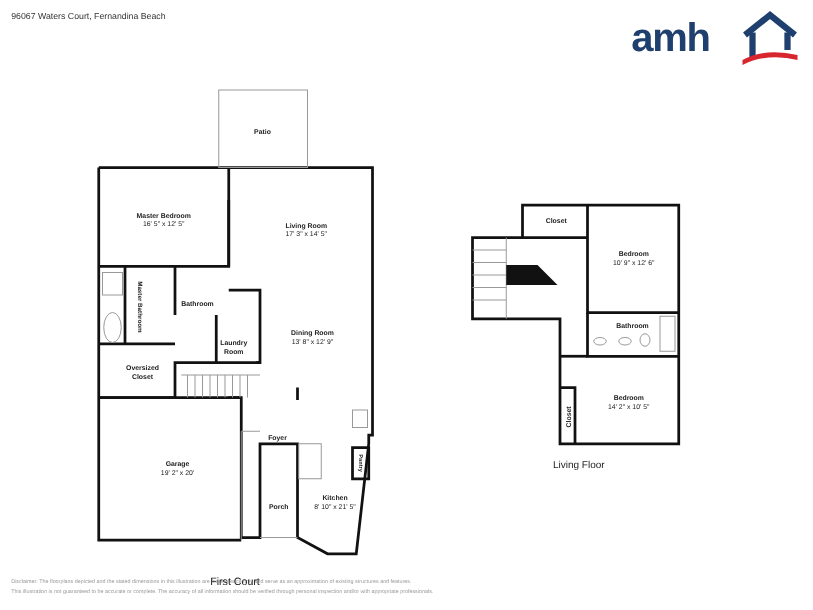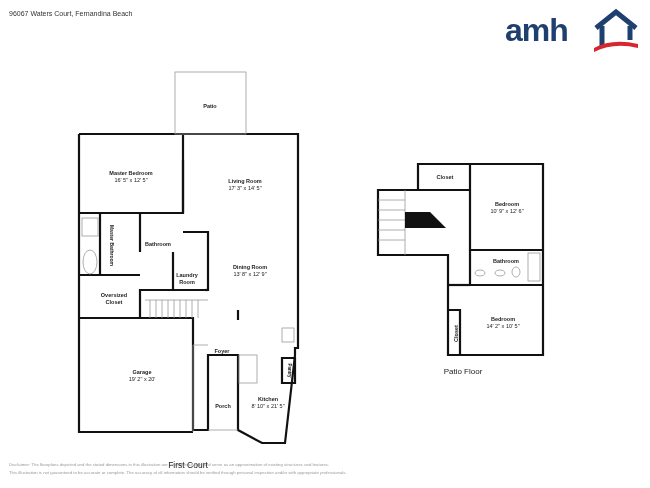--- a/index.html
+++ b/index.html
@@ -109,19 +109,19 @@
   </div>
 <div class="lbl" style="left:507px;top:201px"><b>Bedroom</b><span>10' 9" x 12' 6"</span></div>
 <div class="lbl" style="left:506px;top:258px">
     <b>Bathroom</b>
   </div>
 <div class="lbl" style="left:503px;top:316px"><b>Bedroom</b><span>14' 2" x 10' 5"</span></div>
 <div class="lbl" style="left:456px;top:330px;transform:translateX(-50%) rotate(-90deg)">
     <b>Closet</b>
   </div>
 
-<div class="floor-title" style="left:463px;top:367px">Patio Floor</div>
+<div class="floor-title" style="left:463px;top:367px">Living Floor</div>
 
 <div class="disc">
   <div>Disclaimer: The floorplans depicted and the stated dimensions in this illustration are for reference only and serve as an approximation of existing structures and features.</div>
   <div>This illustration is not guaranteed to be accurate or complete. The accuracy of all information should be verified through personal inspection and/or with appropriate professionals.</div>
 </div>
 <div class="floor-title" style="left:188px;top:460px;font-size:8.5px">First Court</div>
 
 </body></html>

